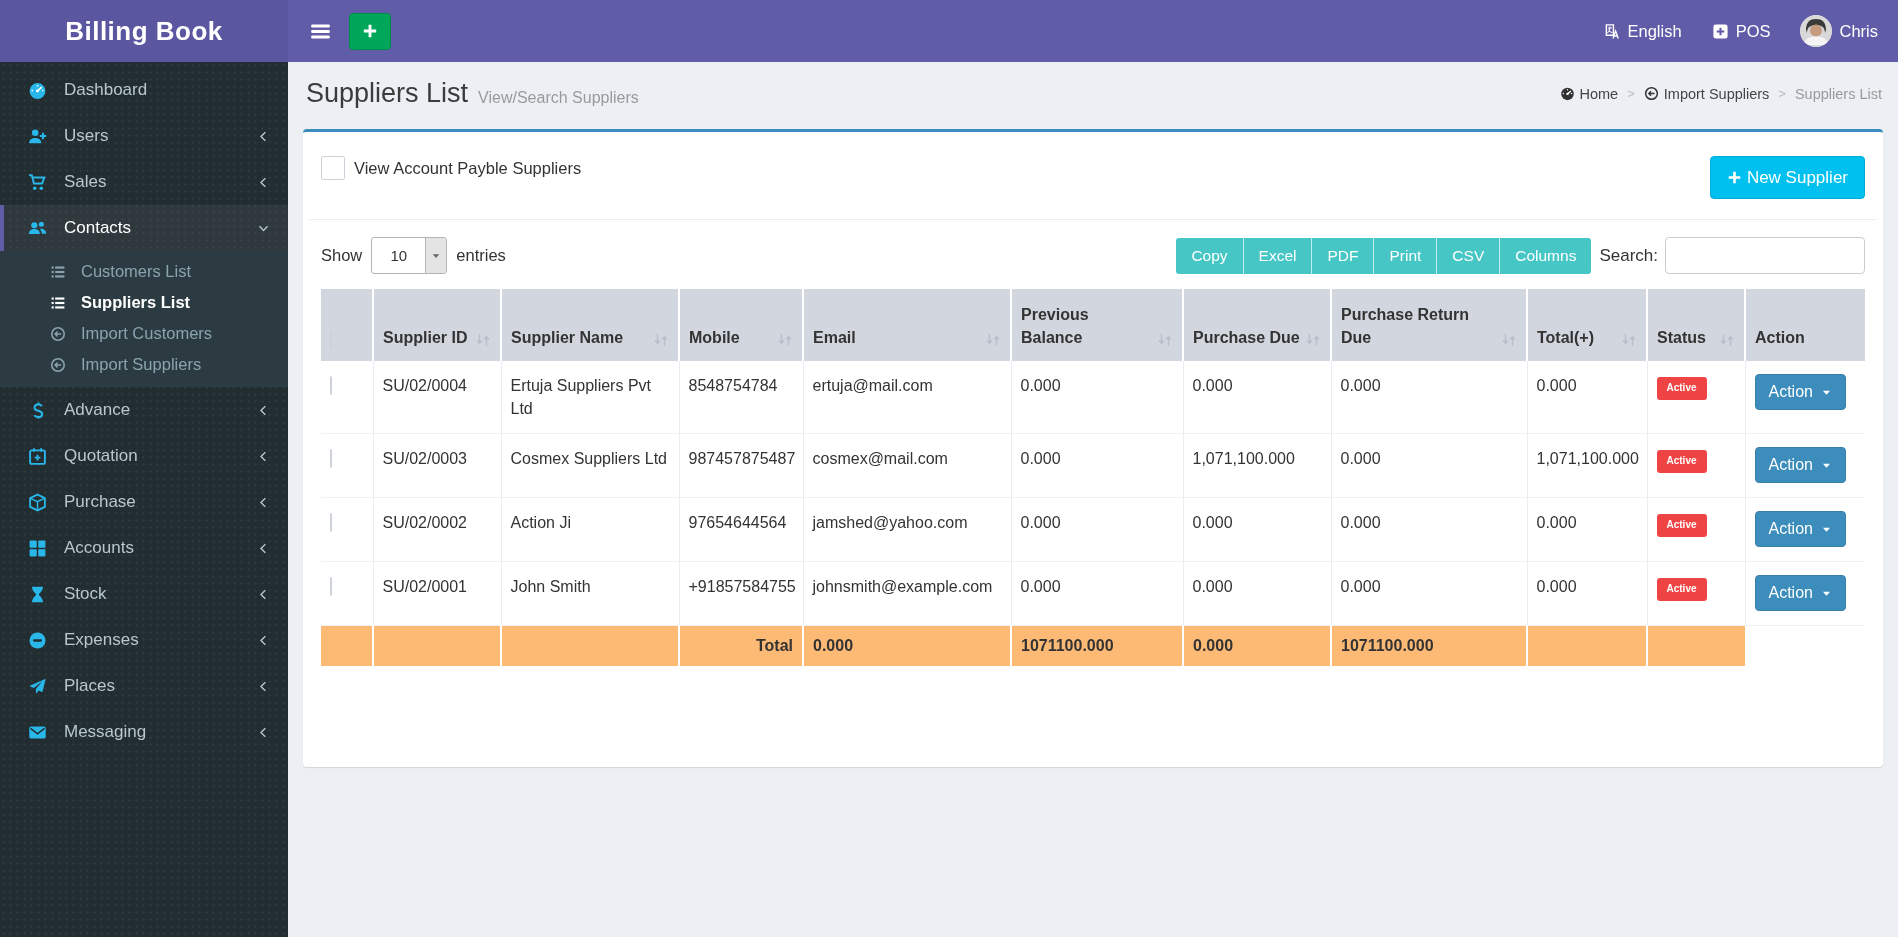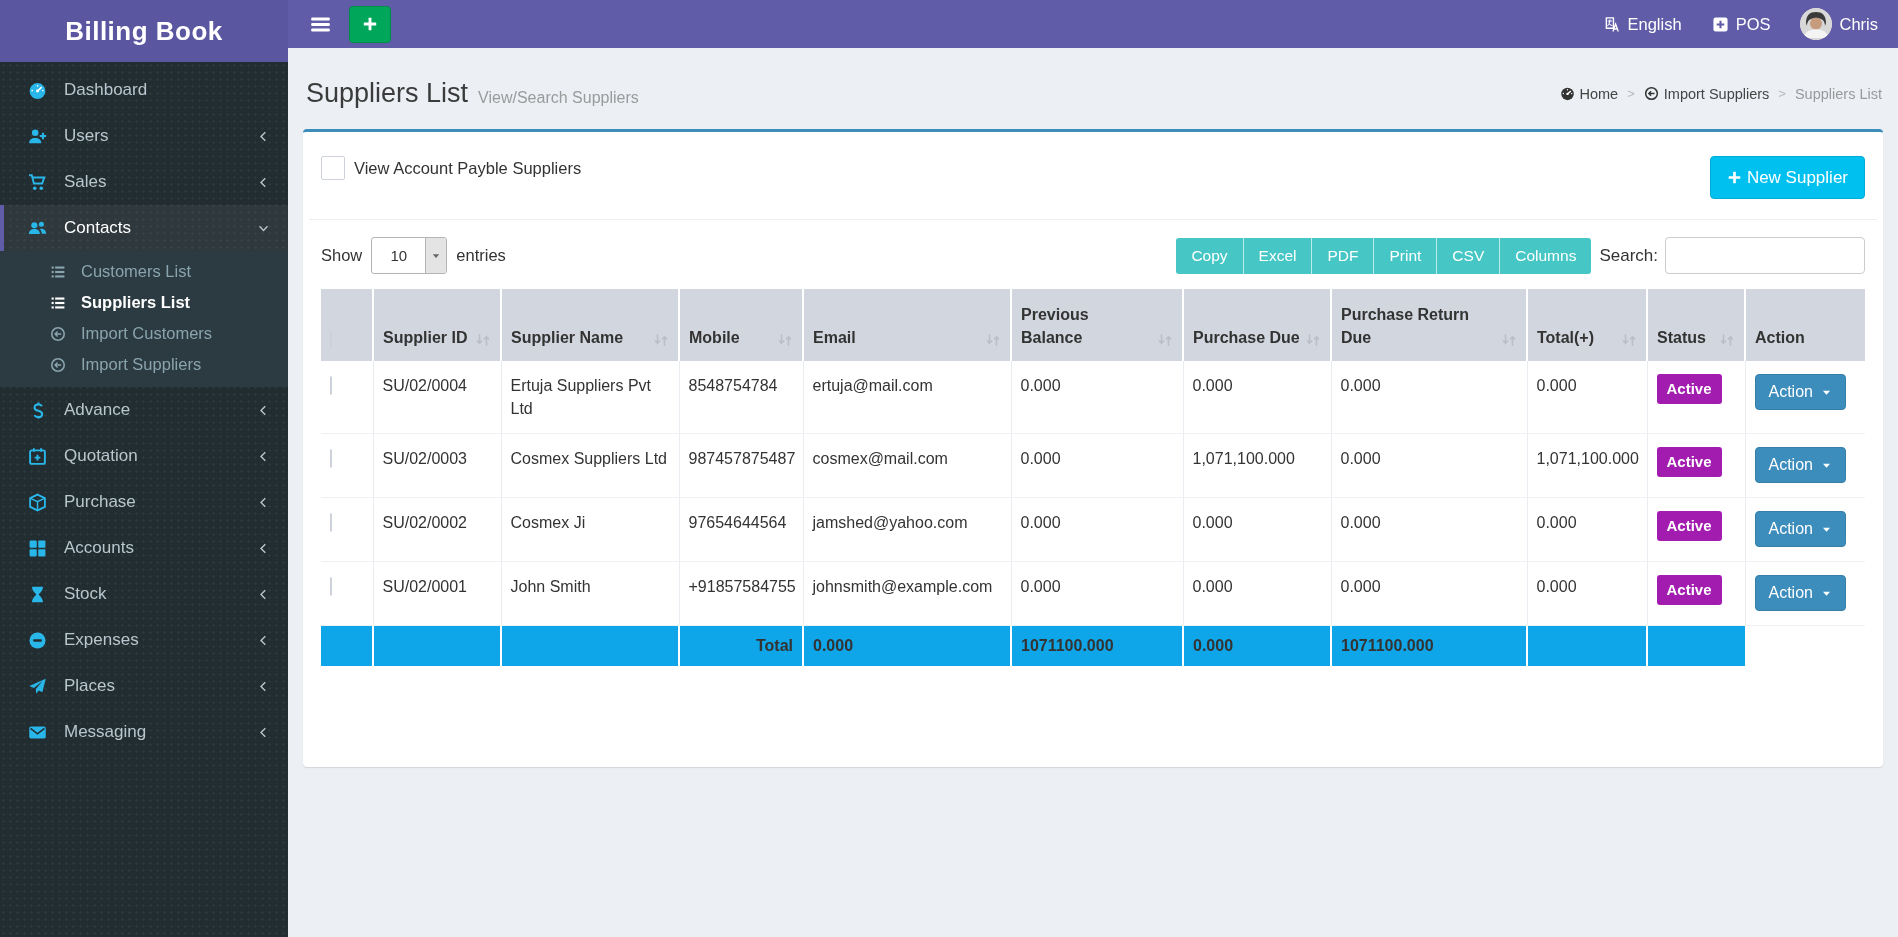--- a/index.html
+++ b/index.html
@@ -4,21 +4,21 @@
 <style>
   * { box-sizing: border-box; margin: 0; padding: 0; }
   html,body { width:1898px; height:937px; overflow:hidden; }
   body { font-family:"Liberation Sans", sans-serif; background:#ecf0f5; color:#333; }
 
   
   .ic { display:inline-flex; line-height:0; }
   .ic svg { width:1em; height:1em; fill:currentColor; }
 
   
-  .navbar { position:fixed; top:0; left:0; width:1898px; height:48px; background:#605ca8; display:flex; z-index:20; }
+  .navbar { position:fixed; top:0; left:0; width:1898px; height:62px; background:#605ca8; display:flex; z-index:20; }
   .logo { width:288px; height:62px; background:#5b56a0; color:#fff; font-size:26px; font-weight:bold; display:flex; align-items:center; justify-content:center; letter-spacing:.5px; }
   .nav-rest { flex:1; display:flex; align-items:center; padding:0 20px 0 16px; color:#fff; }
   .toggle-btn { color:#fff; font-size:21px; padding:6px; cursor:pointer; }
   .add-btn { margin-left:12px; width:42px; height:37px; background:#00a65a; border:1px solid #008d4c; border-radius:4px; color:#fff; font-size:16px; display:flex; align-items:center; justify-content:center; cursor:pointer; }
   .nav-right { margin-left:auto; display:flex; align-items:center; gap:30px; font-size:16.5px; }
   .nav-item { display:flex; align-items:center; gap:7px; cursor:pointer; }
   .nav-item .ic { font-size:17px; }
   .avatar { width:32px; height:32px; border-radius:50%; overflow:hidden; background:#ddd; flex:0 0 auto; }
   .avatar svg { width:32px; height:32px; }
 
@@ -72,24 +72,24 @@
   .tbl-wrap { padding:0 6px; }
   table { width:100%; border-collapse:collapse; table-layout:fixed; font-size:16px; }
   thead th { background:#d2d6de; font-weight:bold; text-align:left; padding:12px 9px; border-left:2px solid #fff; vertical-align:bottom; cursor:pointer; }
   thead th:first-child { border-left:none; }
   .th-in { display:flex; justify-content:space-between; align-items:flex-end; gap:3px; min-height:48px; line-height:1.45; }
   .th-lab { flex:1; }
   .sort-ic { color:#b8bfc9; font-size:16px; flex:0 0 auto; margin-bottom:1px; }
   tbody td { padding:13px 9px; border-bottom:1px solid #f0f1f3; border-left:1px solid #e9ecf0; vertical-align:top; height:64px; line-height:1.45; }
   tbody td:first-child { border-left:none; }
   tbody .cbx { width:22px; height:22px; }
-  tfoot td { background:#0ea5e9; font-weight:bold; padding:11px 9px; border-left:2px solid #fff; }
+  tfoot td { background:#fdba74; font-weight:bold; padding:11px 9px; border-left:2px solid #fff; }
   tfoot td:first-child { border-left:none; }
   .total-lab { text-align:right; }
-  .badge { display:inline-block; background:#a21caf; color:#fff; font-size:15px; font-weight:bold; padding:4px 10px; border-radius:3px; }
+  .badge { display:inline-block; background:#ef4444; color:#fff; font-size:10px; font-weight:bold; padding:4px 10px; border-radius:3px; }
   .action-btn { background:#3c8dbc; border:1px solid #367fa9; color:#fff; font-size:16px; padding:8px 13px; border-radius:4px; display:inline-flex; align-items:center; gap:8px; cursor:pointer; font-family:inherit; }
   .action-btn .ic { font-size:11px; }
 
   .table-footer { display:flex; align-items:center; padding:18px 6px 0; font-size:16.5px; }
   .pagination { margin-left:auto; display:flex; }
   .page-btn { border:1px solid #ddd; border-left-width:0; background:#fff; color:#9b9b9b; font-size:16px; padding:12px 17px; cursor:pointer; font-family:inherit; }
   .page-btn:first-child { border-left-width:1px; border-radius:4px 0 0 4px; }
   .page-btn:last-child { border-radius:0 4px 4px 0; }
   .page-btn.active { background:#3c8dbc; border-color:#3c8dbc; color:#fff; cursor:default; }
 </style>
@@ -616,21 +616,21 @@
                   <span class="ic">
                     <svg viewBox="0 0 18 18">
                       <path d="M3.2 6h11.6L9 12.6z"></path>
                     </svg>
                   </span>
                 </button></td>
             </tr>
             <tr>
               <td><span class="cbx"></span></td>
               <td>SU/02/0002</td>
-              <td>Cosmex Ji</td>
+              <td>Action Ji</td>
               <td>97654644564</td>
               <td>jamshed@yahoo.com</td>
               <td>0.000</td>
               <td>0.000</td>
               <td>0.000</td>
               <td>0.000</td>
               <td><span class="badge">Active</span></td>
               <td><button class="action-btn">
                   <span>Action</span>
                   <span class="ic">

